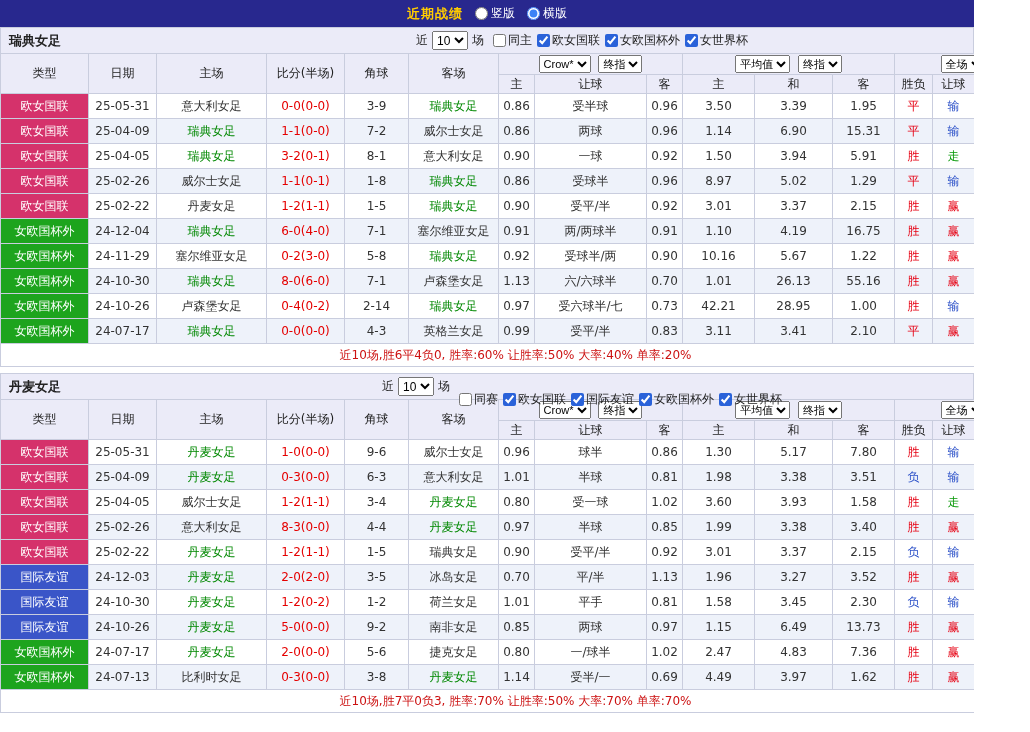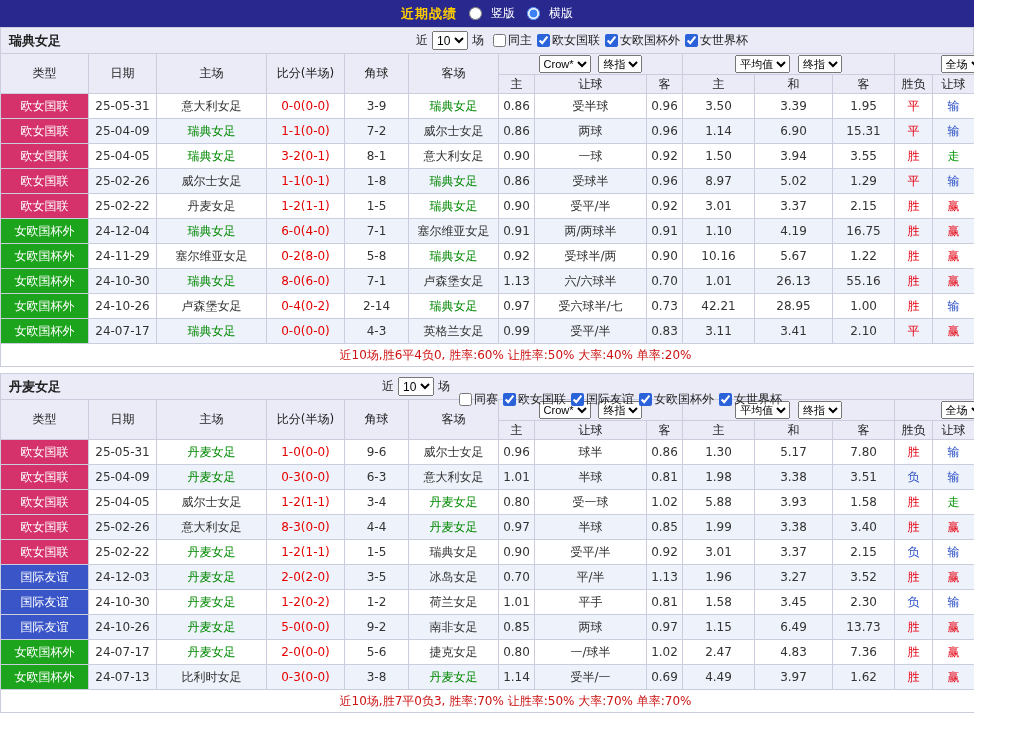--- a/index.html
+++ b/index.html
@@ -3,21 +3,21 @@
 <meta charset="utf-8">
 <style>
   * { margin:0; padding:0; box-sizing:border-box; }
   html,body { background:#fff; }
   body { font-family:"DejaVu Sans","Liberation Sans",sans-serif; }
   .page { width:974px; height:732px; overflow:hidden; background:#fff; }
 
   
   .topbar { height:27px; background:#28288e; display:flex; align-items:center; justify-content:center; gap:12px; }
   .tb-title { color:#ffcc00; font-weight:bold; font-size:13px; letter-spacing:1px; }
-  .radio-lab { color:#fff; font-size:12px; display:flex; align-items:center; gap:9px; cursor:pointer; }
+  .radio-lab { color:#fff; font-size:12px; display:flex; align-items:center; gap:3px; cursor:pointer; }
   input[type=radio] { width:13px; height:13px; margin:0; accent-color:#3b82f6; }
   input[type=checkbox] { width:13px; height:13px; margin:0; accent-color:#2a62d9; }
 
   
   section { margin-bottom:6px; }
   .sec-header { position:relative; height:26px; background:#ebebf8; border:1px solid #c9cdde; border-bottom:none; display:flex; align-items:center; }
   .team-title { position:absolute; left:8px; font-weight:bold; font-size:13px; color:#222; }
   .filter { margin:0 auto; transform:translateX(95px); display:flex; align-items:center; gap:4px; font-size:12px; color:#222; }
   .filter select { font-size:12px; height:19px; }
   .cb { display:flex; align-items:center; gap:2px; margin-left:5px; cursor:pointer; }
@@ -171,21 +171,21 @@
             <td>25-04-05</td>
             <td class="subject-team">瑞典女足</td>
             <td class="score">3-2(0-1)</td>
             <td>8-1</td>
             <td>意大利女足</td>
             <td>0.90</td>
             <td>一球</td>
             <td>0.92</td>
             <td>1.50</td>
             <td>3.94</td>
-            <td>3.55</td>
+            <td>5.91</td>
             <td style="color: rgb(230, 0, 18);">胜</td>
             <td style="color: rgb(8, 153, 8);">走</td>
             <td style="color: rgb(230, 0, 18);">大</td>
           </tr>
           <tr>
             <td class="league" style="background: rgb(213, 50, 107);">欧女国联</td>
             <td>25-02-26</td>
             <td>威尔士女足</td>
             <td class="score">1-1(0-1)</td>
             <td>1-8</td>
@@ -231,21 +231,21 @@
             <td>4.19</td>
             <td>16.75</td>
             <td style="color: rgb(230, 0, 18);">胜</td>
             <td style="color: rgb(230, 0, 18);">赢</td>
             <td style="color: rgb(230, 0, 18);">大</td>
           </tr>
           <tr>
             <td class="league" style="background: rgb(29, 164, 29);">女欧国杯外</td>
             <td>24-11-29</td>
             <td>塞尔维亚女足</td>
-            <td class="score">0-2(8-0)</td>
+            <td class="score">0-2(3-0)</td>
             <td>5-8</td>
             <td class="subject-team">瑞典女足</td>
             <td>0.92</td>
             <td>受球半/两</td>
             <td>0.90</td>
             <td>10.16</td>
             <td>5.67</td>
             <td>1.22</td>
             <td style="color: rgb(230, 0, 18);">胜</td>
             <td style="color: rgb(230, 0, 18);">赢</td>
@@ -430,21 +430,21 @@
           <tr>
             <td class="league" style="background: rgb(213, 50, 107);">欧女国联</td>
             <td>25-04-05</td>
             <td>威尔士女足</td>
             <td class="score">1-2(1-1)</td>
             <td>3-4</td>
             <td class="subject-team">丹麦女足</td>
             <td>0.80</td>
             <td>受一球</td>
             <td>1.02</td>
-            <td>5.88</td>
+            <td>3.60</td>
             <td>3.93</td>
             <td>1.58</td>
             <td style="color: rgb(230, 0, 18);">胜</td>
             <td style="color: rgb(8, 153, 8);">走</td>
             <td style="color: rgb(230, 0, 18);">大</td>
           </tr>
           <tr>
             <td class="league" style="background: rgb(213, 50, 107);">欧女国联</td>
             <td>25-02-26</td>
             <td>意大利女足</td>

